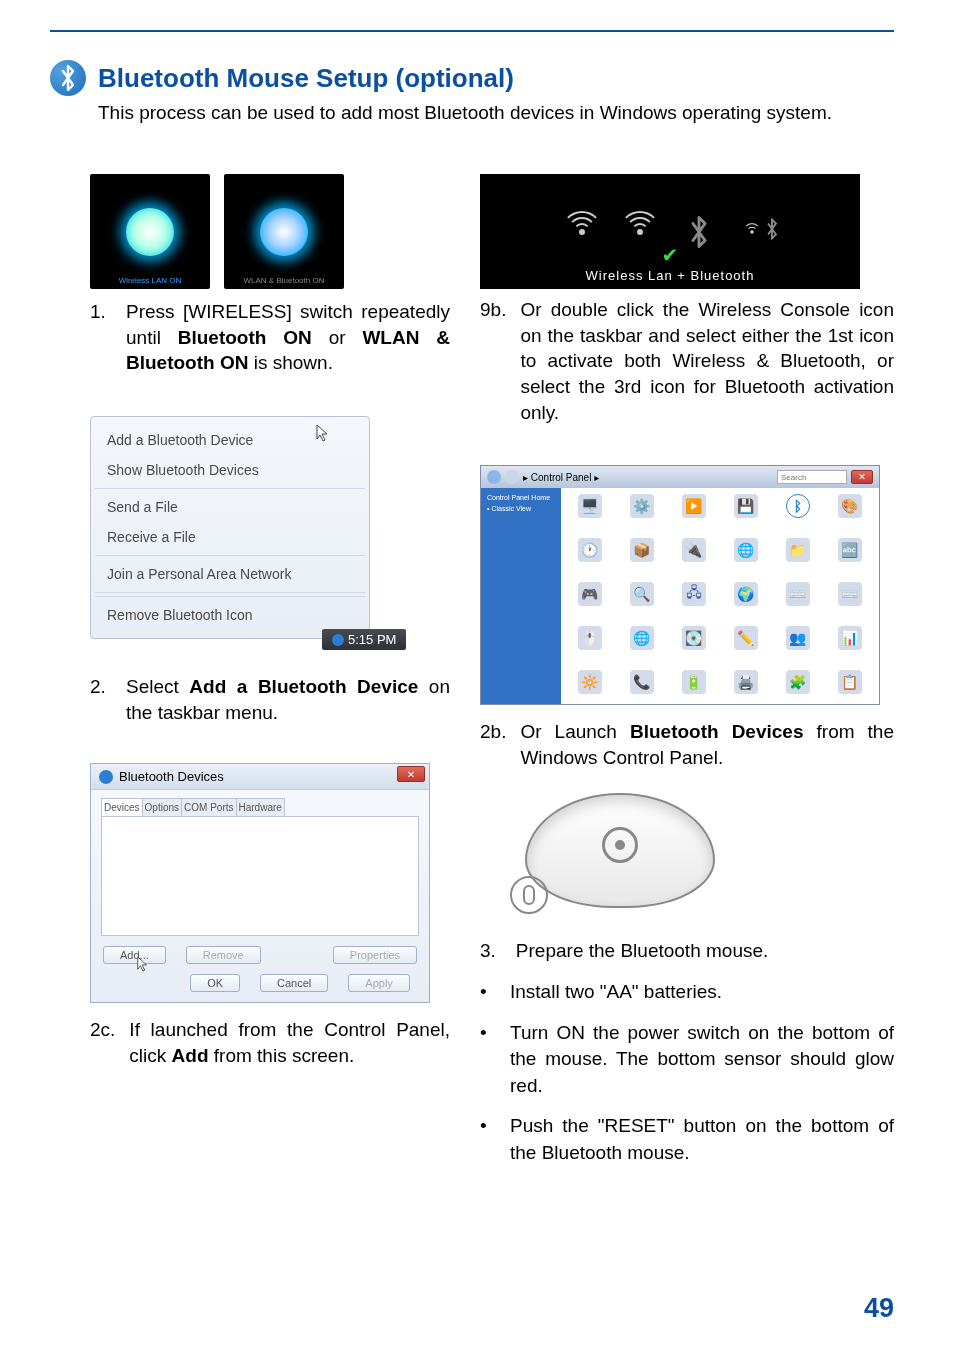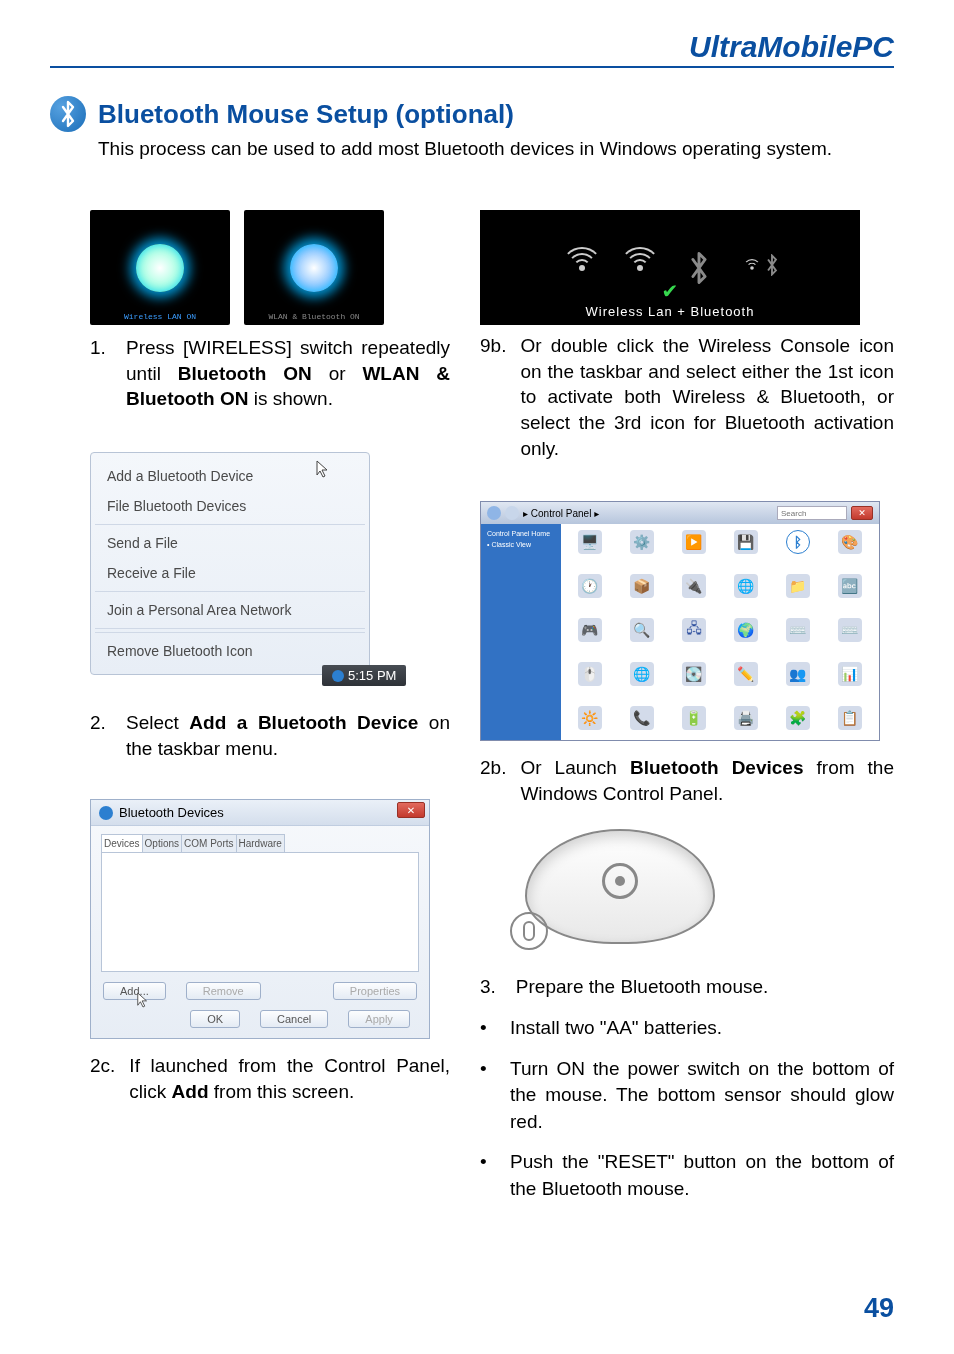--- a/index.html
+++ b/index.html
@@ -61,30 +61,29 @@
   .col-l { flex: 0 0 400px; }
   .col-r { flex: 1; }
   .img-row {
     display: flex;
     gap: 14px;
     margin-left: 40px;
     margin-bottom: 10px;
     margin-top: 30px;
   }
   .thumb {
-    width: 140px;
+    width: 120px;
     height: 115px;
     background: #000;
     border-radius: 2px;
     display: flex;
     align-items: center;
     justify-content: center;
     flex-direction: column;
     position: relative;
-    font-family: Liberation Mono, monospace;
   }
   .thumb .glow {
     width: 48px; height: 48px; border-radius: 50%;
     box-shadow: 0 0 12px 6px rgba(0,180,255,0.8), inset 0 0 10px rgba(0,200,255,0.8);
   }
   .thumb .lbl {
     position: absolute;
     bottom: 4px;
     color: #3b9dff;
     font-size: 8px;
@@ -324,21 +323,20 @@
     width:42px;height:42px;display:flex;align-items:center;justify-content:center;
     font-size:30px;color:#8a8a8a;
   }
   .redclose{background:linear-gradient(#e26a5e,#c33a2e);color:#fff;border:1px solid #983026;border-radius:2px;width:22px;height:14px;font-size:9px;display:flex;align-items:center;justify-content:center}
 </style>
 </head>
 <body>
 
 <div class="page">
 
-  <div class="header-title">UltraMobilePC</div>
   <div class="header-line"></div>
 
   <div class="section-row">
     <div class="bt-icon-big">
       <svg width="20" height="28" viewBox="0 0 20 28">
           <path d="M5 7 L15 21 L10 26 L10 2 L15 7 L5 21" stroke="#fff" stroke-width="2.4" fill="none" stroke-linejoin="round" stroke-linecap="round"></path>
         </svg>
     </div>
     <div class="section-title">Bluetooth Mouse Setup (optional)</div>
   </div>
@@ -364,21 +362,21 @@
         <div>
           <span>Press [WIRELESS] switch repeatedly until </span><b>Bluetooth ON</b><span> or </span><b>WLAN &amp; Bluetooth ON</b><span> is shown.</span>
         </div>
       </div>
 
       <div class="ctx-menu">
         <svg class="cursor" width="16" height="20" viewBox="0 0 16 20">
             <path d="M2 2 L2 16 L5 12 L8 18 L10 17 L7 11 L12 11 Z" fill="#fff" stroke="#444" stroke-width="1"></path>
           </svg>
         <div class="item">Add a Bluetooth Device</div>
-        <div class="item">File Bluetooth Devices</div>
+        <div class="item">Show Bluetooth Devices</div>
         <div class="sep"></div>
         <div class="item">Send a File</div>
         <div class="item">Receive a File</div>
         <div class="sep"></div>
         <div class="item">Join a Personal Area Network</div>
         <div class="sep"></div>
         <div class="sep"></div>
         <div class="item">Remove Bluetooth Icon</div>
       </div>
       <div class="clock"><span class="bt-mini"></span><span>5:15 PM</span></div>

